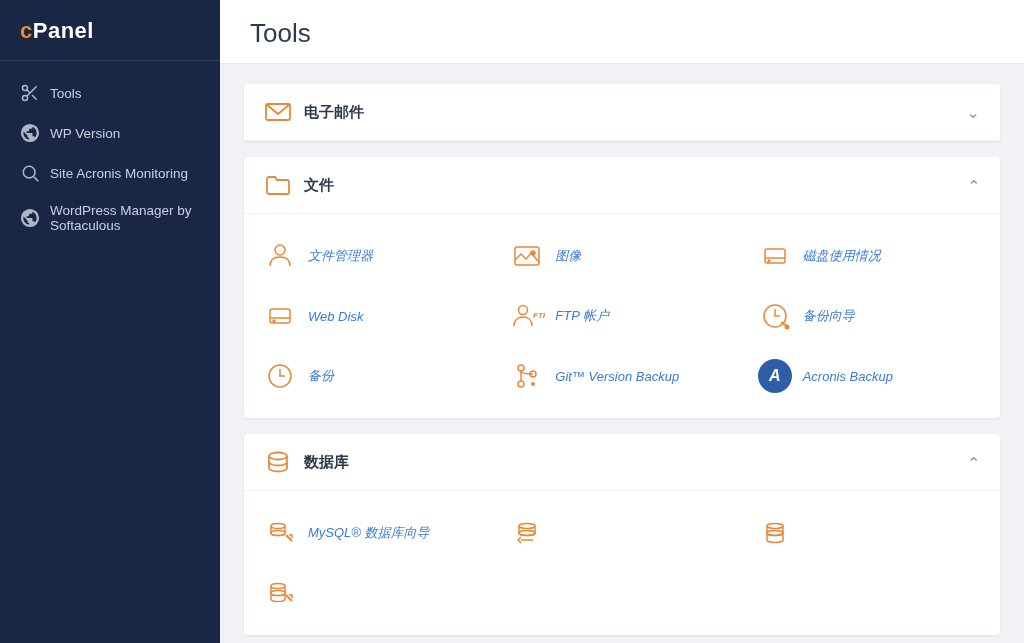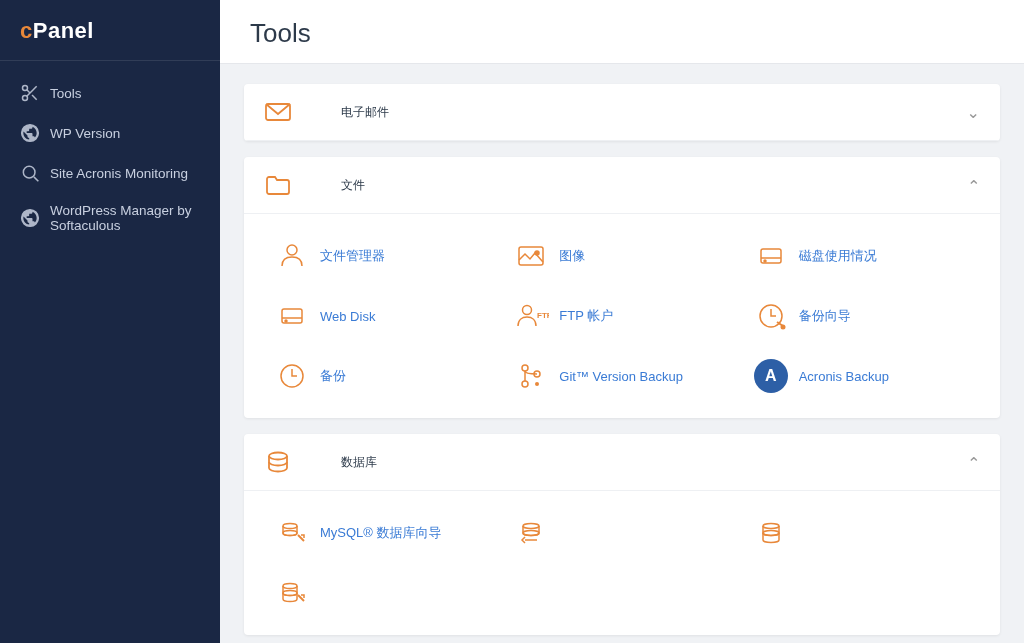--- a/index.html
+++ b/index.html
@@ -78,27 +78,27 @@
       padding: 14px 20px;
       border-bottom: 1px solid #eef0f3;
       cursor: pointer;
     }
     .section-header-left {
       display: flex;
       align-items: center;
       gap: 12px;
     }
     .section-title {
-      font-size: 12px;
+      font-size: 15px;
       color: #2d3a4a;
-      font-weight: 400;
-      margin-left: 37px;
+      font-weight: 700;
     }
     .section-body {
-      padding: 20px 24px;
+      padding: 20px 12px;
+      font-style: italic;
     }
 
     
     .tool-grid {
       display: grid;
       grid-template-columns: repeat(3, 1fr);
       gap: 16px 10px;
     }
     .tool-item {
       display: flex;

